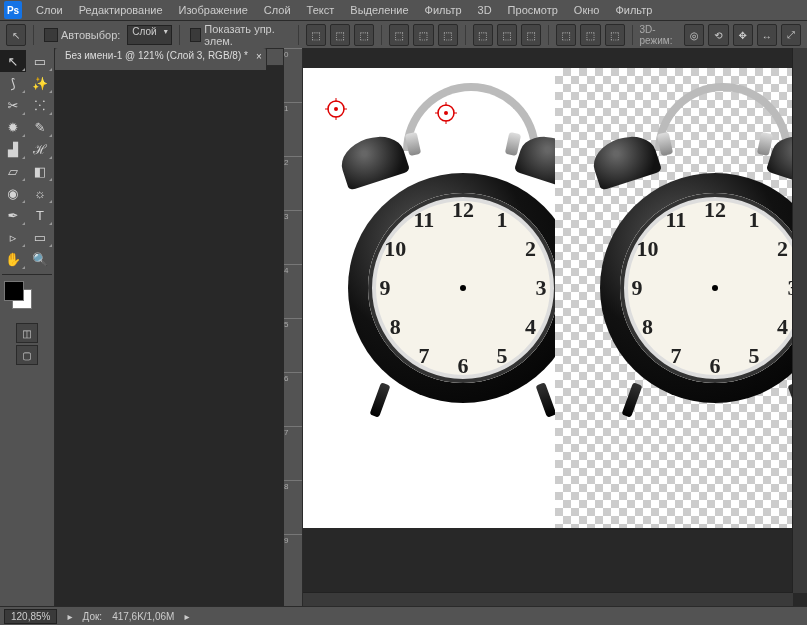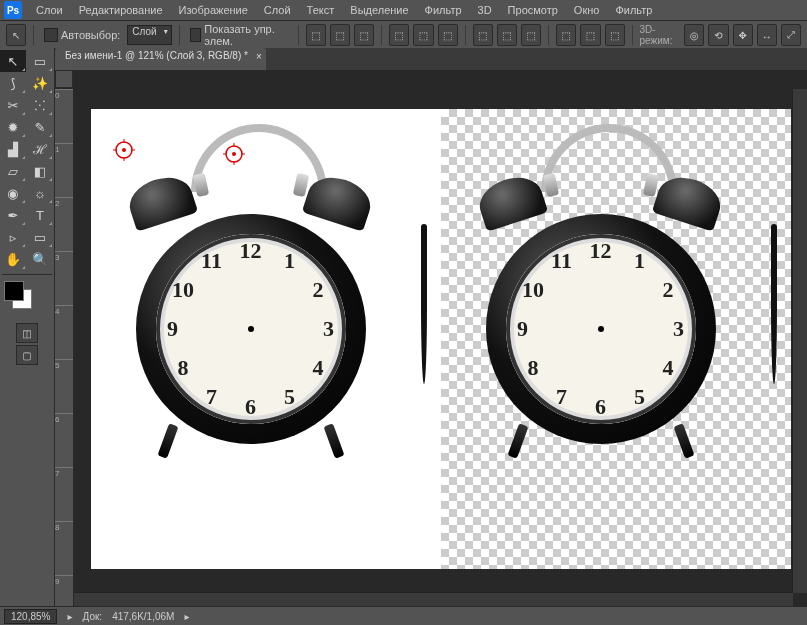--- a/index.html
+++ b/index.html
@@ -17,21 +17,21 @@
   .tools{width:54px;background:#535353;border-right:1px solid #2a2a2a;padding-top:2px}
   .tool-grid{display:grid;grid-template-columns:1fr 1fr;gap:0}
   .tool{width:26px;height:22px;display:flex;align-items:center;justify-content:center;font-size:13px;color:#d4d4d4;position:relative}
   .tool.sel{background:#1f1f1f}
   .tool .tri{position:absolute;right:1px;bottom:1px;width:0;height:0;border-left:3px solid transparent;border-bottom:3px solid #999}
   .swatches{margin:6px 4px;position:relative;height:36px}
   .sw{position:absolute;width:18px;height:18px;border:1px solid #777}
   .sw.fg{top:0;left:0;background:#000;z-index:2}
   .sw.bg{top:8px;left:8px;background:#fff;z-index:1}
   .qm{width:20px;height:18px;margin:2px auto;background:#454545;border:1px solid #2a2a2a;display:flex;align-items:center;justify-content:center;font-size:10px}
-  .doc-area{flex:1;display:flex;flex-direction:column;background:#282828}
+  .doc-area{flex:1;display:flex;flex-direction:row;background:#282828}
   .tab-strip{height:22px;background:#3a3a3a;display:flex;align-items:flex-end}
   .doc-tab{height:20px;background:#535353;padding:2px 18px 0 10px;font-size:10px;color:#ddd;position:relative;border-radius:3px 3px 0 0}
   .doc-tab .x{position:absolute;right:4px;top:3px;font-size:10px}
   .ruler-corner{width:18px;height:18px;background:#535353;border:1px solid #2a2a2a;box-sizing:border-box}
   .ruler-h{height:18px;background:#535353;border-bottom:1px solid #2a2a2a;position:relative;overflow:hidden;font-size:8px;color:#aaa}
   .ruler-v{width:18px;background:#535353;border-right:1px solid #2a2a2a;position:relative;overflow:hidden;font-size:8px;color:#aaa}
   .tick-v{position:absolute;left:0;width:18px;border-top:1px solid #777;padding-top:1px;text-align:left}
   .canvas-wrap{flex:1;display:flex}
   .canvas-inner{flex:1;position:relative;overflow:hidden}
   .canvas-viewport{position:absolute;inset:0;display:flex;align-items:flex-start;justify-content:center;padding-top:20px}

